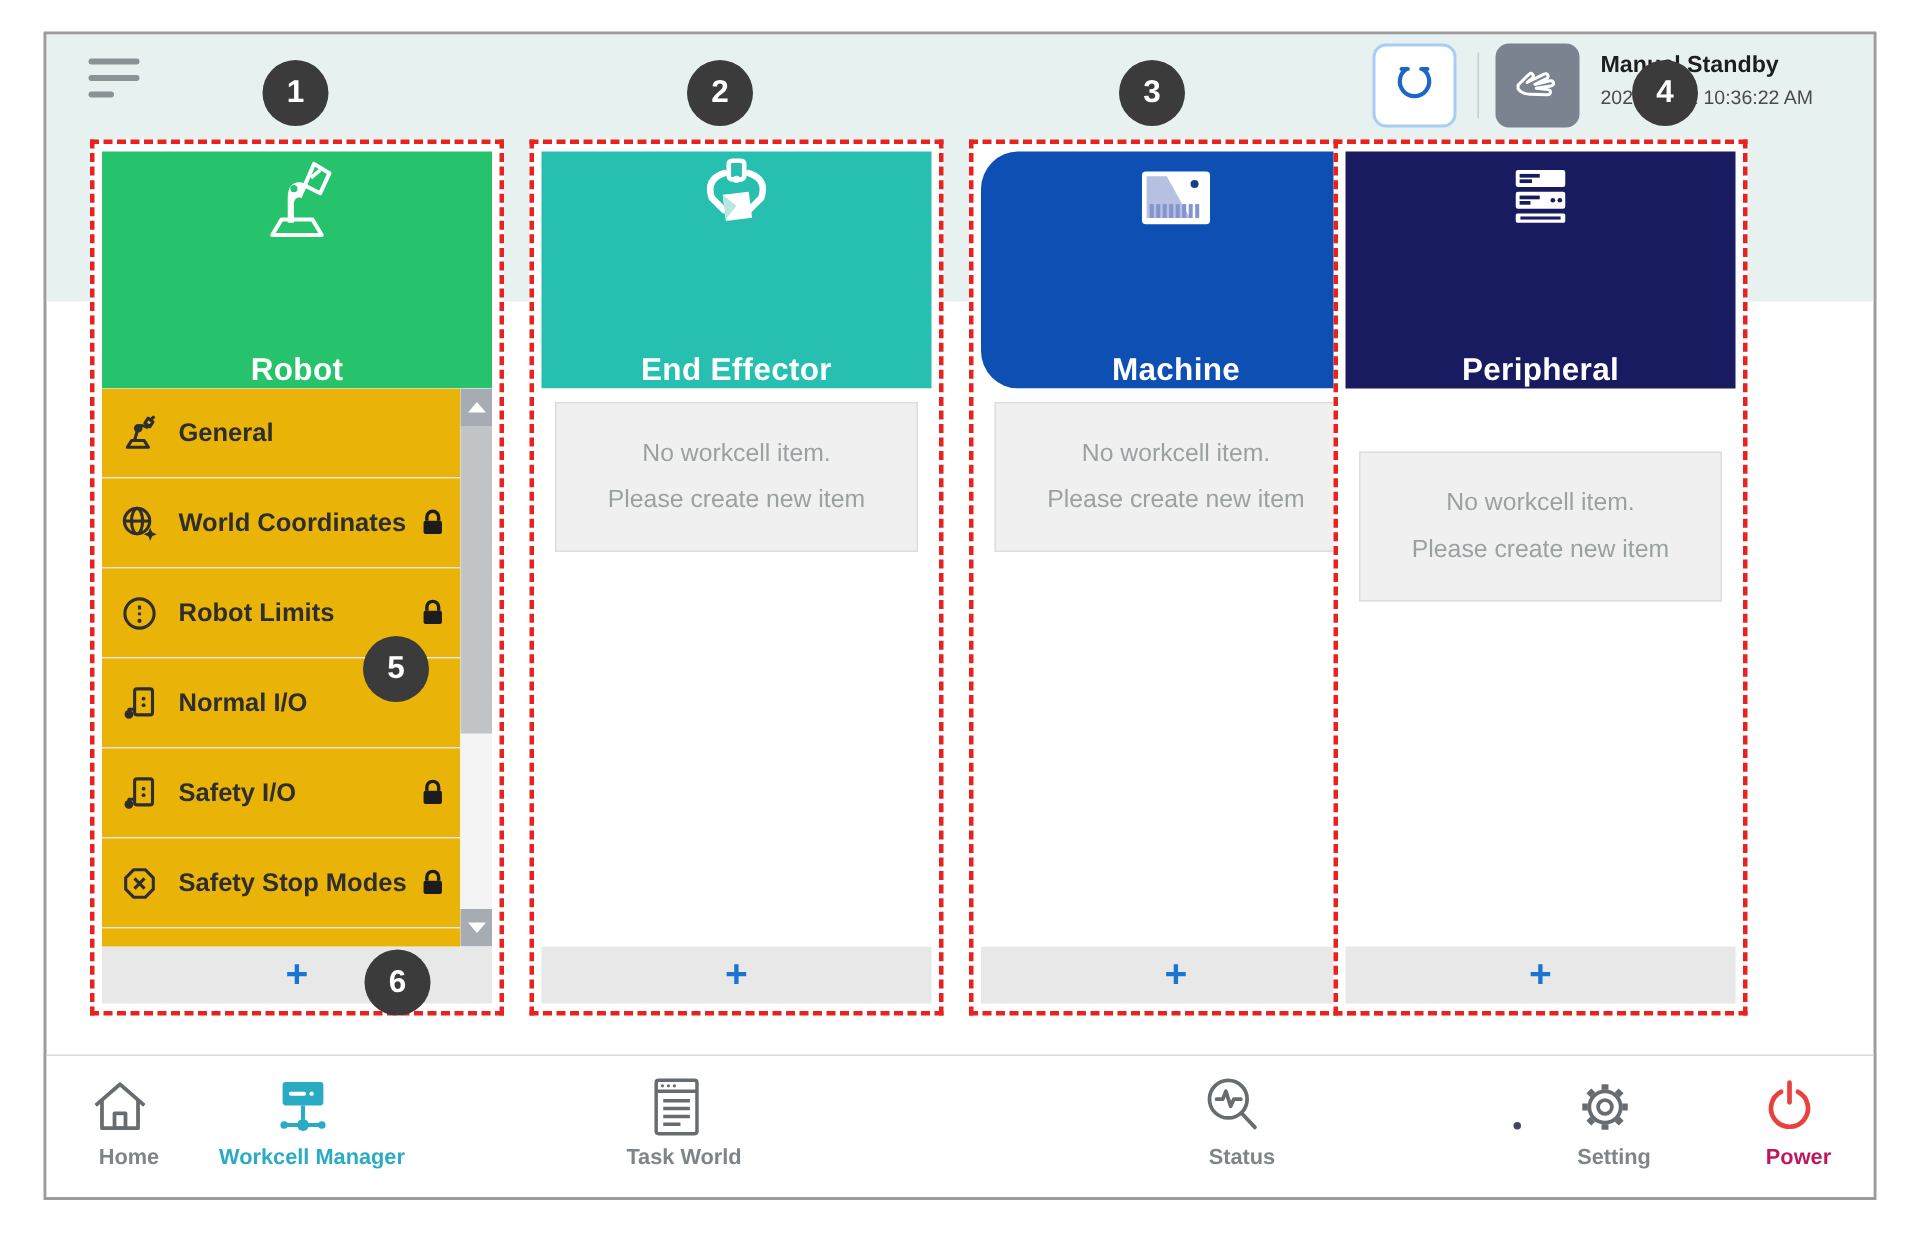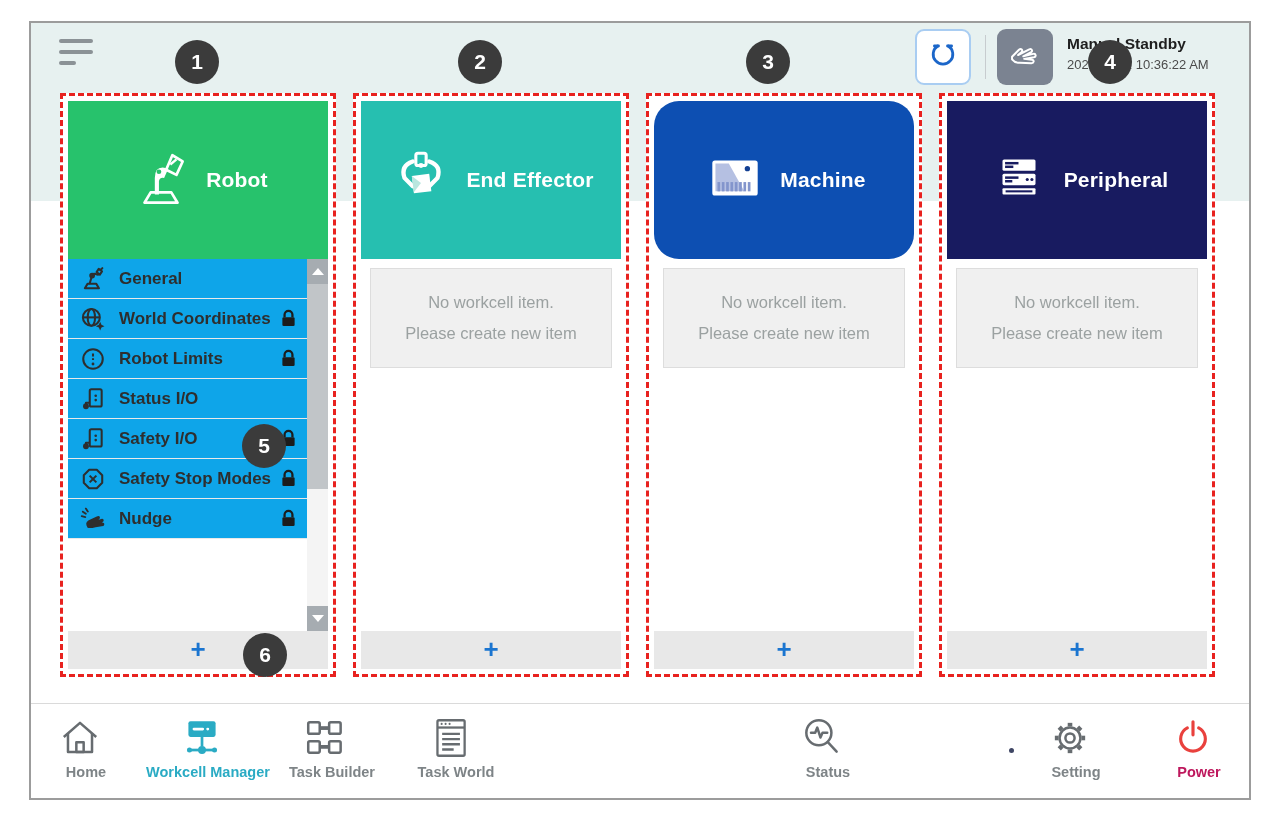--- a/index.html
+++ b/index.html
@@ -22,38 +22,38 @@
               background:#7b8391; border-radius:9px;
               display:flex; align-items:center; justify-content:center; }
   .status-block { position:absolute; left:1036px; top:12px; }
   .status-mode { font-size:15.5px; font-weight:bold; color:#1e1e1e; white-space:nowrap; }
   .status-time { font-size:13px; color:#4b4b4b; margin-top:4px; white-space:nowrap; }
 
   
   .column { position:absolute; top:70px; width:276px; height:584px;
             border:3px dashed #e8221f; background:#fff; padding:5px;
             display:flex; flex-direction:column; }
-  .col-0 { left:29px; } .col-1 { left:322px; } .col-2 { left:615px; } .col-3 { left:908px; }
-  .col-header { height:158px; flex:0 0 158px; display:flex; flex-direction:row;
-                align-items:center; justify-content:center; gap:12px; cursor:pointer; }
+  .col-0 { left:29px; } .col-1 { left:322px; } .col-2 { left:615px; } .col-3 { left:858px;gap:33px; }
+  .col-header { height:158px; flex:0 0 158px; display:flex; flex-direction:column;
+                align-items:center; justify-content:space-between; gap:12px; cursor:pointer; }
   .col-icon { width:66px; height:66px; display:block; }
   .col-icon svg { width:66px; height:66px; display:block; }
   .col-label { color:#fff; font-size:21px; font-weight:bold; letter-spacing:.2px; }
   .col-body { flex:1 1 auto; position:relative; overflow:hidden; background:#fff; }
   .col-footer { flex:0 0 38px; background:#e8e8e8; text-align:center;
                 font-size:26px; font-weight:bold; color:#1b75d0; line-height:36px; cursor:pointer; }
 
   .empty-box { margin:9px 9px; height:100px; background:#f0f0f0; border:1px solid #dddddd;
                display:flex; flex-direction:column; align-items:center; justify-content:center;
                color:#9ba1a1; font-size:16.5px; line-height:1.85; }
 
   
   .robot-list { position:absolute; left:0; top:0; right:21px; bottom:0; overflow:hidden; }
-  .row { height:40px; display:flex; align-items:center; padding:0 8px 0 12px;
-         border-bottom:1px solid #e9e9e9; background:#0ea5e9; cursor:pointer; }
+  .row { height:60px; display:flex; align-items:center; padding:0 8px 0 12px;
+         border-bottom:1px solid #e9e9e9; background:#eab308; cursor:pointer; }
   .row-icon { width:26px; height:26px; flex:0 0 26px; }
   .row-icon svg { width:26px; height:26px; display:block; }
   .row-label { font-size:17px; font-weight:bold; color:#2e2e2e; margin-left:13px; white-space:nowrap; }
   .row-lock { margin-left:auto; width:21px; height:21px; }
   .row-lock svg { width:21px; height:21px; display:block; }
 
   .scrollbar { position:absolute; top:0; right:0; bottom:0; width:21px; background:#f4f4f4; }
   .sb-btn { position:absolute; left:0; right:0; height:25px; background:#a6acb1;
             display:flex; align-items:center; justify-content:center; cursor:pointer; }
   .sb-up { top:0; } .sb-down { bottom:0; }
@@ -195,21 +195,21 @@
                 <svg viewBox="0 0 24 24">
                   <g fill="none" stroke="#2e2e2e" stroke-width="1.9" stroke-linejoin="round">
                     <rect x="9" y="3" width="11" height="16" rx="1.5"></rect>
                     <path d="M9 15.5 H5.5 V19"></path>
                   </g>
                   <circle cx="14.5" cy="9" r="1.2" fill="#2e2e2e"></circle>
                   <circle cx="14.5" cy="13" r="1.2" fill="#2e2e2e"></circle>
                   <circle cx="5.5" cy="18.7" r="2.7" fill="#2e2e2e"></circle>
                 </svg>
               </span>
-              <span class="row-label">Status I/O</span>
+              <span class="row-label">Normal I/O</span>
             </div>
             <div class="row">
               <span class="row-icon">
                 <svg viewBox="0 0 24 24">
                   <g fill="none" stroke="#2e2e2e" stroke-width="1.9" stroke-linejoin="round">
                     <rect x="9" y="3" width="11" height="16" rx="1.5"></rect>
                     <path d="M9 15.5 H5.5 V19"></path>
                   </g>
                   <circle cx="14.5" cy="9" r="1.2" fill="#2e2e2e"></circle>
                   <circle cx="14.5" cy="13" r="1.2" fill="#2e2e2e"></circle>
@@ -393,35 +393,20 @@
                 <path d="M22 21 V30"></path>
                 <path d="M10 33.5 H34"></path>
               </g>
               <circle cx="22" cy="33.5" r="3.8" fill="#2aabc4"></circle>
               <circle cx="10" cy="33.5" r="2.4" fill="#2aabc4"></circle>
               <circle cx="34" cy="33.5" r="2.4" fill="#2aabc4"></circle>
             </svg>
           </span>
           <span class="nav-label">Workcell Manager</span>
         </div>
-        <div class="nav-item" style="left: 215px;">
-          <span>
-            <svg viewBox="0 0 44 44">
-              <g fill="none" stroke="#676c70" stroke-width="2.4">
-                <rect x="5" y="7" width="11" height="11" rx="1.5"></rect>
-                <rect x="25" y="7" width="11" height="11" rx="1.5"></rect>
-                <path d="M16 12.5 h9" stroke-width="3.6"></path>
-                <rect x="5" y="25" width="11" height="11" rx="1.5"></rect>
-                <rect x="25" y="25" width="11" height="11" rx="1.5"></rect>
-                <path d="M16 30.5 h9" stroke-width="3.6"></path>
-              </g>
-            </svg>
-          </span>
-          <span class="nav-label">Task Builder</span>
-        </div>
         <div class="nav-item" style="left: 339px;">
           <span>
             <svg viewBox="0 0 44 44">
               <g fill="none" stroke="#676c70" stroke-width="2.2">
                 <rect x="10" y="5" width="26" height="34" rx="1.5"></rect>
                 <path d="M10 12 h26"></path>
                 <path d="M14.5 18 h17 M14.5 23 h17 M14.5 28 h17 M14.5 33 h11"></path>
               </g>
               <g fill="#676c70">
                 <circle cx="14" cy="8.5" r="1"></circle>

